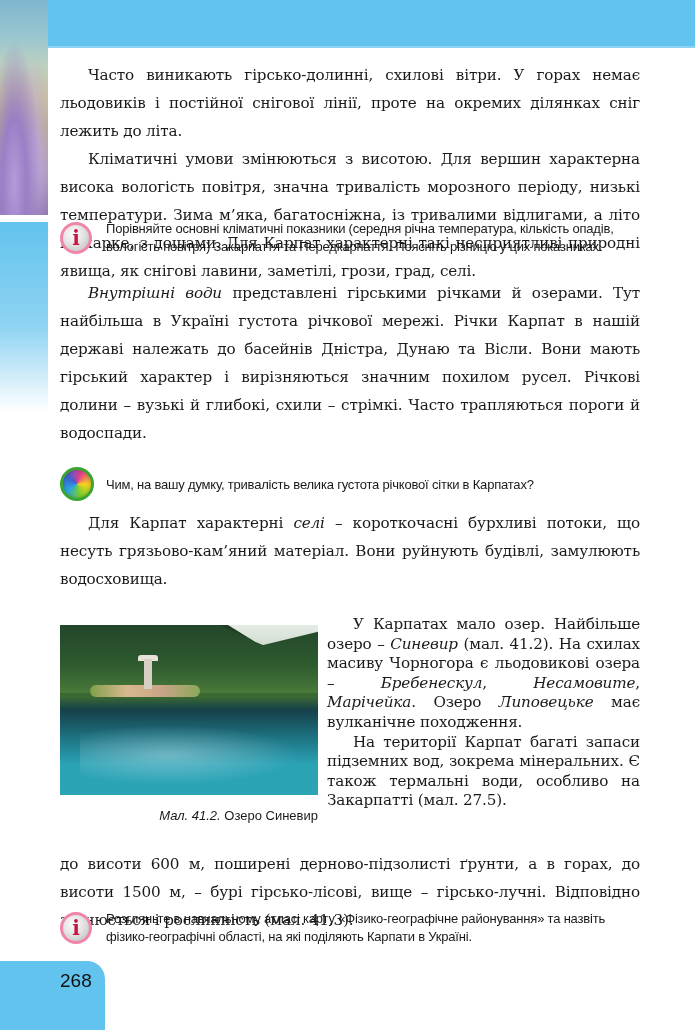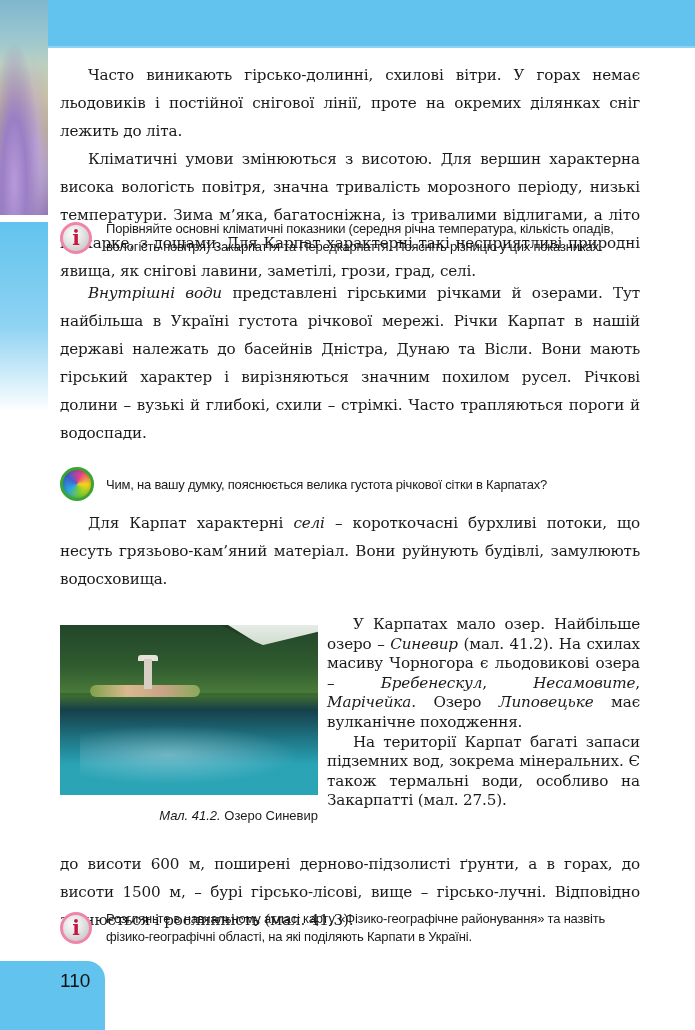--- a/index.html
+++ b/index.html
@@ -120,21 +120,21 @@
     </div>
   <div class="note-text">Порівняйте основні кліматичні показники (середня річна температура, кількість опадів, вологість повітря) Закарпаття та Передкарпаття. Поясніть різницю у цих показниках.</div>
 </div>
 
 <div class="text" style="top:279px;">
   <p><i>Внутрішні води</i><span> представлені гірськими річками й озерами. Тут найбільша в Україні густота річкової мережі. Річки Карпат в нашій державі належать до басейнів Дністра, Дунаю та Вісли. Вони мають гірський характер і вирізняються значним похилом русел. Річкові долини – вузькі й глибокі, схили – стрімкі. Часто трапляються пороги й водоспади.</span></p>
 </div>
 
 <div class="note" style="top:467px; height:36px;">
   <div class="puzzle-icon"></div>
-  <div class="note-text" style="top:9px;">Чим, на вашу думку, пояснюється велика густота річкової сітки в Карпатах?</div>
+  <div class="note-text" style="top:9px;">Чим, на вашу думку, тривалість велика густота річкової сітки в Карпатах?</div>
 </div>
 
 <div class="text" style="top:509px;">
   <p><span>Для Карпат характерні </span><i>селі</i><span> – короткочасні бурхливі потоки, що несуть грязьово-кам’яний матеріал. Вони руйнують будівлі, замулюють водосховища.</span></p>
 </div>
 
 <div class="photo">
   <div class="sky"></div>
   <div class="forest"></div>
   <div class="shore"></div>
@@ -153,13 +153,13 @@
 </div>
 
 <div class="note" style="top:910px; height:40px;">
   <div class="info-icon">
       <span>i</span>
     </div>
   <div class="note-text">Розгляньте в навчальному атласі карту «Фізико-географічне районування» та назвіть фізико-географічні області, на які поділяють Карпати в Україні.</div>
 </div>
 
 <div class="page-tab"></div>
-<div class="page-number">110</div>
+<div class="page-number">268</div>
 
 </body></html>

